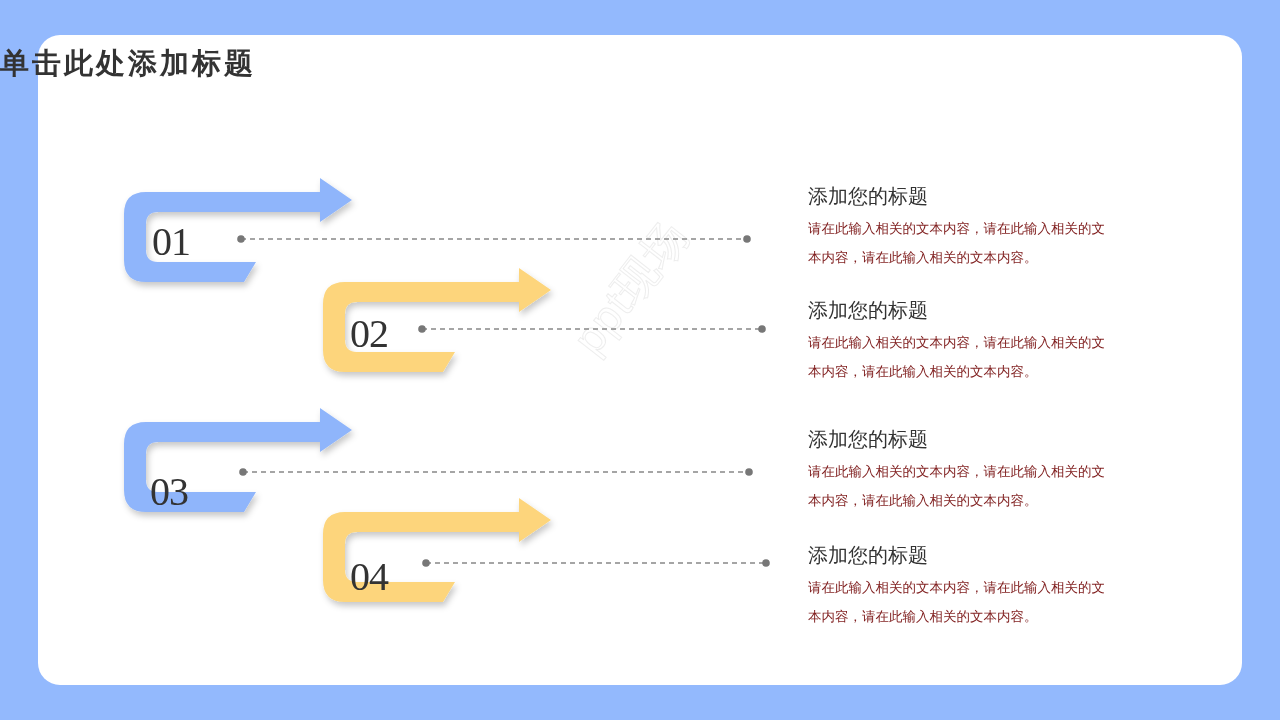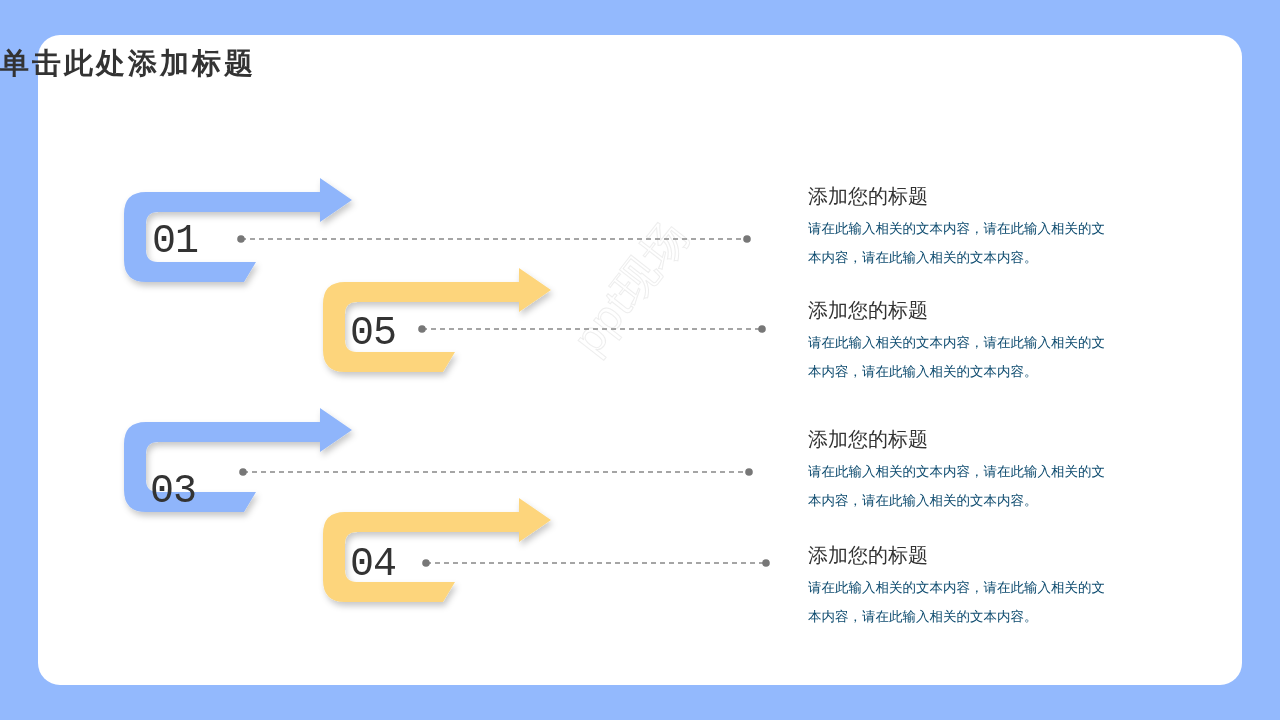--- a/index.html
+++ b/index.html
@@ -13,30 +13,30 @@
     position: absolute; left: 38px; top: 35px; width: 1204px; height: 650px;
     background: #ffffff; border-radius: 22px;
   }
   .page-title {
     position: absolute; left: 0; top: 44px; width: 1280px; text-align: left;
     font-size: 29px; font-weight: bold; letter-spacing: 3px; color: #333333;
     font-family: "DejaVu Serif", serif;
   }
   .arrow-svg { position: absolute; left: 0; top: 0; width: 1280px; height: 720px; pointer-events: none; }
   .num {
-    position: absolute; font-family: Liberation Mono, monospace;
+    position: absolute; font-family: Liberation Serif, serif;
     font-size: 40px; color: #333333; line-height: 1; letter-spacing: -1px;
   }
   .txt-block { position: absolute; left: 808px; width: 360px; }
   .txt-title {
     font-size: 20px; color: #333333; line-height: 28px; margin: 0 0 4px 0;
     font-family: "DejaVu Serif", serif;
   }
   .txt-body {
-    font-size: 13.5px; color: #0c4a6e; line-height: 29px; margin: 0;
+    font-size: 13.5px; color: #7f1d1d; line-height: 29px; margin: 0;
     font-family: "DejaVu Serif", serif;
   }
   .watermark {
     position: absolute; left: 560px; top: 330px; font-size: 44px;
     font-family: "Liberation Sans", sans-serif; color: transparent;
     -webkit-text-stroke: 1px #ececec; transform: rotate(-52deg);
     transform-origin: left top; opacity: 0.9; letter-spacing: 1px;
   }
 </style>
 </head>
@@ -87,23 +87,23 @@
     <circle cx="422" cy="329" r="3.8"></circle>
       <circle cx="762" cy="329" r="3.8"></circle>
     <circle cx="243" cy="472" r="3.8"></circle>
       <circle cx="749" cy="472" r="3.8"></circle>
     <circle cx="426" cy="563" r="3.8"></circle>
       <circle cx="766" cy="563" r="3.8"></circle>
   </g>
 </svg>
 
 <div class="num" style="left:152px; top:222px;">01</div>
-<div class="num" style="left:350px; top:314px;">05</div>
+<div class="num" style="left:350px; top:314px;">02</div>
 <div class="num" style="left:150px; top:472px;">03</div>
-<div class="num" style="left:350px; top:545px;">04</div>
+<div class="num" style="left:350px; top:557px;">04</div>
 
 <div class="txt-block" style="top:182px;">
   <p class="txt-title">添加您的标题</p>
   <p class="txt-body">请在此输入相关的文本内容，请在此输入相关的文</p>
   <p class="txt-body">本内容，请在此输入相关的文本内容。</p>
 </div>
 <div class="txt-block" style="top:296px;">
   <p class="txt-title">添加您的标题</p>
   <p class="txt-body">请在此输入相关的文本内容，请在此输入相关的文</p>
   <p class="txt-body">本内容，请在此输入相关的文本内容。</p>

